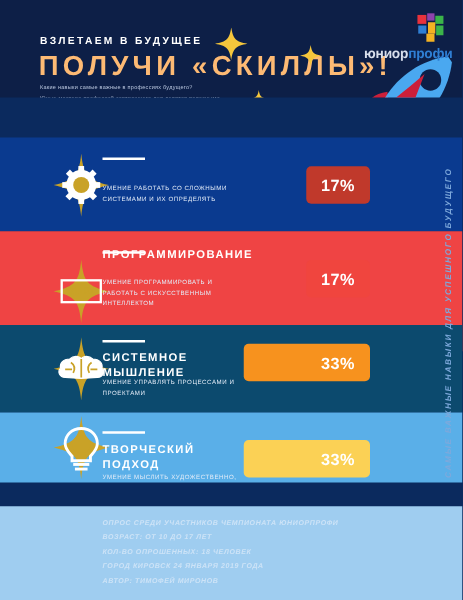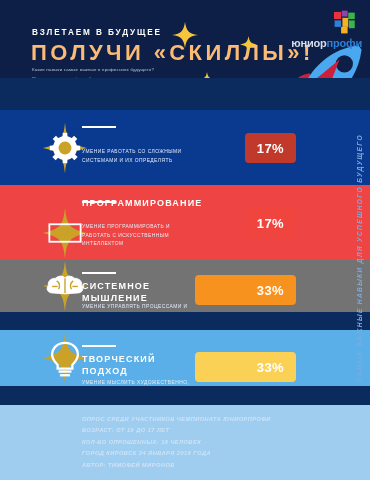--- a/index.html
+++ b/index.html
@@ -48,21 +48,21 @@
   
   .star { position:absolute; }
 
   
   .rocket { position:absolute; right:-2px; top:42px; width:96px; height:72px; }
 
   
   .row { position:absolute; left:0; width:370px; overflow:hidden; }
   .row.r1 { top:110px;  height:75px;  background:#0a3a8f; }
   .row.r2 { top:185px;  height:96px;  background:#ef4444; }
-  .row.r3 { top:260px;  height:52px;  background:#737373; }
+  .row.r3 { top:260px;  height:70px;  background:#0c4a6e; }
   .row.r4 { top:330px;  height:56px;  background:#5aafe8; }
 
   .icon-wrap { position:absolute; left:42px; top:50%; transform:translateY(-50%); width:46px; height:52px; }
 
   .rule {
     position:absolute; left:82px; width:34px; height:2px; background:#ffffff;
   }
   .row.r1 .rule { top:16px; }
   .row.r2 .rule { top:16px; }
   .row.r3 .rule { top:12px; }

